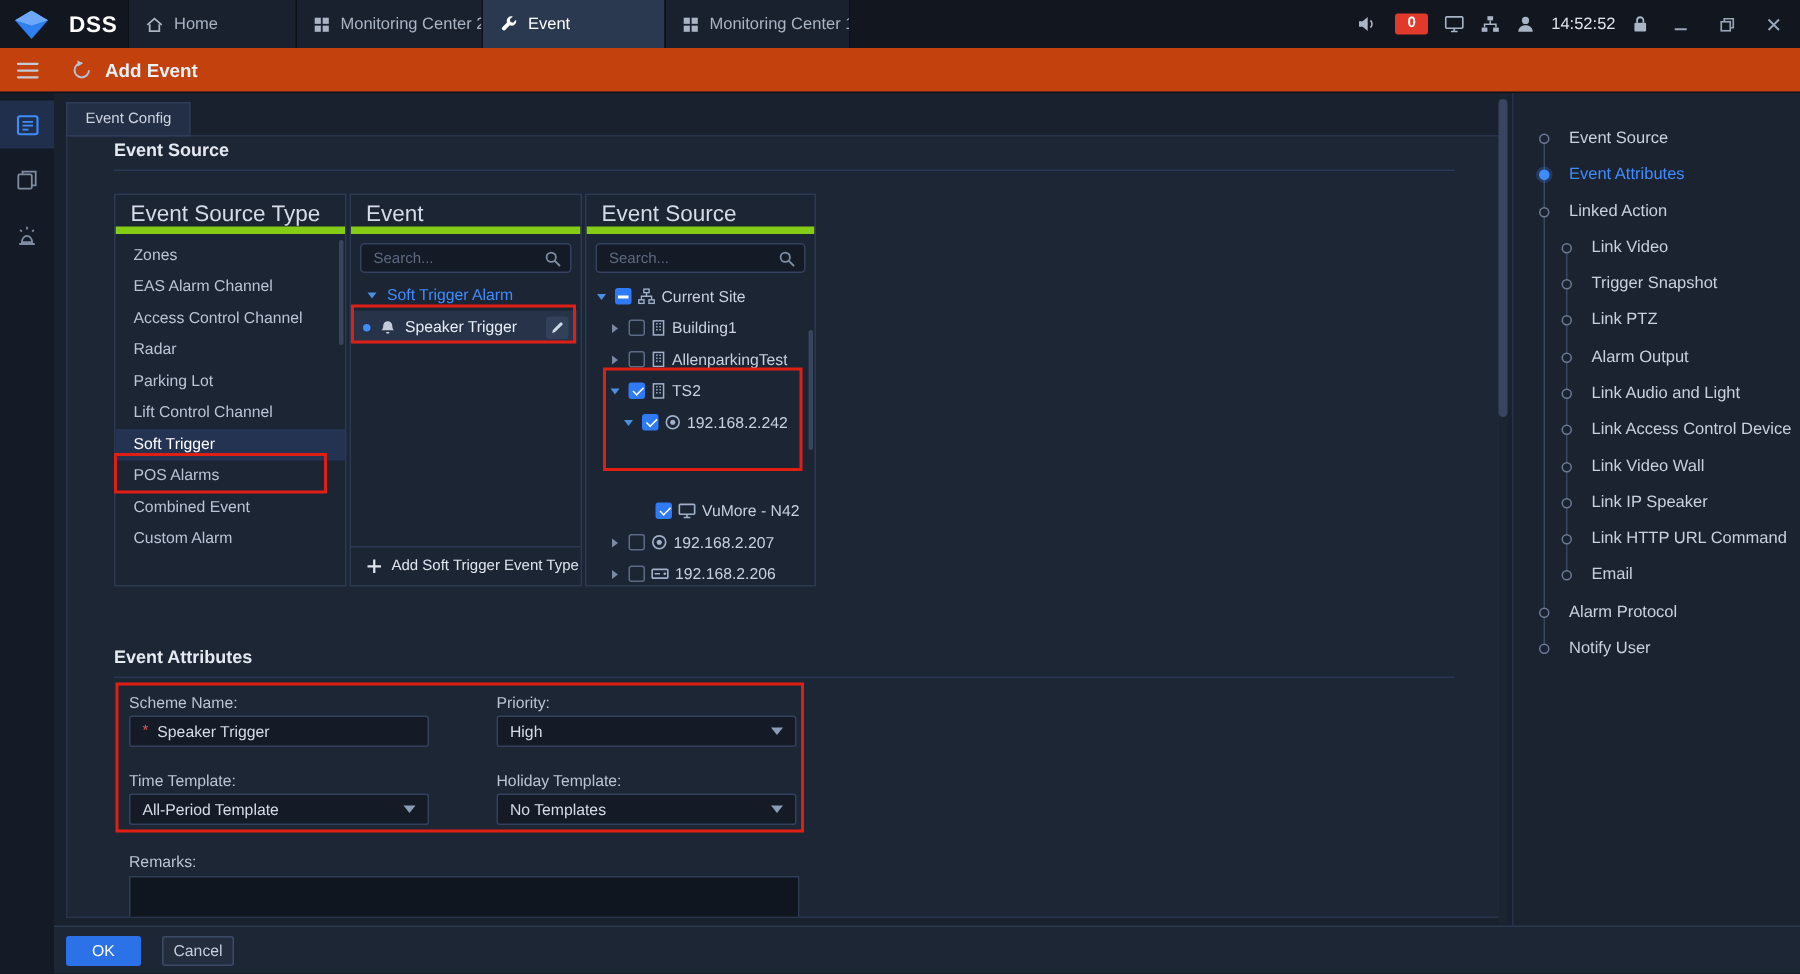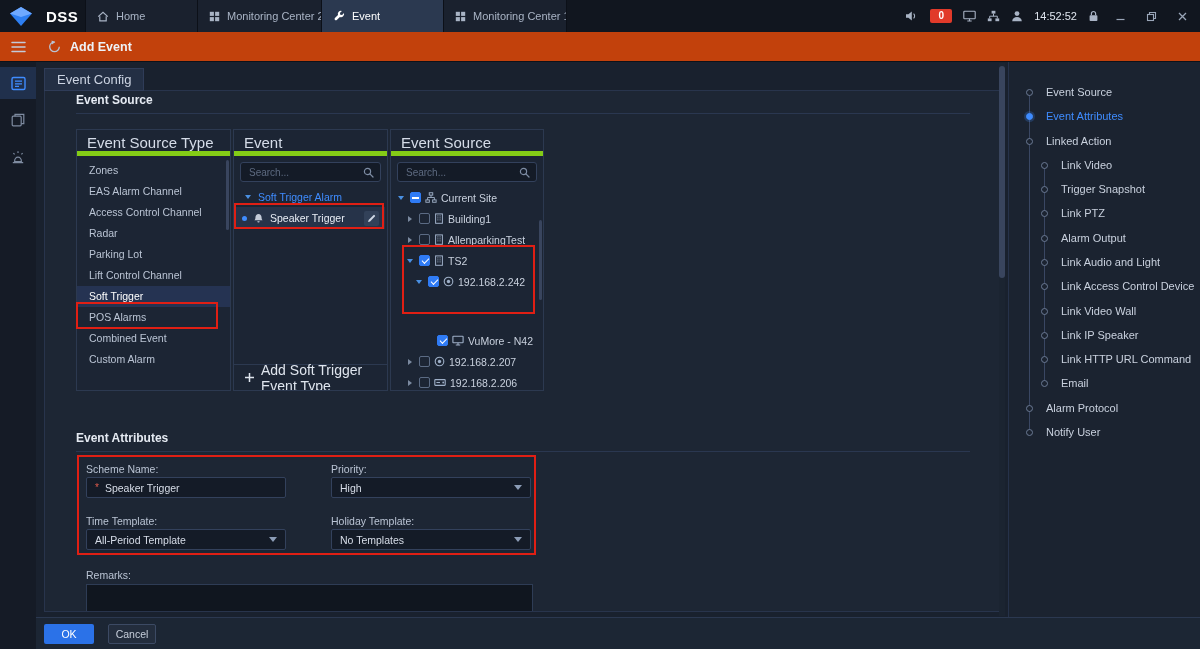--- a/index.html
+++ b/index.html
@@ -26,42 +26,42 @@
   .back{margin-left:12px;color:#b9c3d4;display:flex}
   .page-title{margin-left:9px;font-size:12.5px;font-weight:bold;color:#eef2f8}
 
   
   .rail{position:absolute;left:0;top:62px;width:36px;height:587px;background:#151b26}
   .rail-item{width:36px;height:32px;display:flex;align-items:center;justify-content:center;color:#7e8ba0;margin-top:5px}
   .rail-item.active{background:#20304c;color:#3f8cff}
 
   
   .content{position:absolute;left:36px;top:62px;width:972px;height:555px;background:#19212e}
-  .cfg-tab{position:absolute;left:8px;top:6px;height:23px;padding:0 12px;background:#232f44;border:1px solid #2f3c58;font-size:13px;color:#ccd4e2;display:flex;align-items:center;z-index:2}
+  .cfg-tab{position:absolute;left:8px;top:6px;height:23px;padding:0 12px;background:#232f44;border:1px solid #2f3c58;font-size:10px;color:#ccd4e2;display:flex;align-items:center;z-index:2}
   .card{position:absolute;left:8px;top:28px;width:956px;height:522px;background:#1d2634;border:1px solid #28344c;overflow:hidden}
   .sec-title{position:absolute;font-size:12px;font-weight:bold;color:#e5eaf2}
   .sec-line{position:absolute;height:1px;background:#2a3750;left:31px;width:894px}
   .t1{left:31px;top:2px}.l1{top:22px}.t2{left:31px;top:340px}.l2{top:360px}
 
   .panel{position:absolute;top:38px;width:155px;height:262px;border:1px solid #2c3950;background:#1c2534;overflow:hidden}
   .p1{left:31px}.p2{left:188px}.p3{left:345px;width:154px}
   .panel-title{height:26px;line-height:25px;padding-left:10px;font-size:15px;color:#d5dce8;border-bottom:5px solid #84cc16}
   .st-list{padding-top:4px}
   .st-item{height:21px;line-height:21px;padding-left:12px;font-size:10.5px;color:#bac4d4;white-space:nowrap;overflow:hidden}
   .st-item.selected{background:#253352;color:#fff}
   .search-box{margin:6px 6px 0 6px;height:20px;border:1px solid #33415c;border-radius:3px;background:#141b27;display:flex;align-items:center;padding:0 6px;gap:4px}
   .search-box input{flex:1;min-width:0;background:transparent;border:none;outline:none;color:#cdd5e2;font-size:10px;font-family:inherit}
   .search-box input::placeholder{color:#5d6a80}
   .search-box .icon{color:#7d8ca3}
   .group-row{height:20px;margin-top:5px;display:flex;align-items:center;gap:5px;padding-left:8px;font-size:10.5px;color:#3f8cff}
   .event-row{height:22px;margin:0 2px;display:flex;align-items:center;gap:6px;padding:0 6px;background:#263349;font-size:10.5px;color:#e8edf5}
   .status-dot{width:5px;height:5px;border-radius:50%;background:#3f8cff;flex:none}
   .bell{color:#c3cbd9}
   .edit-btn{margin-left:auto;width:15px;height:15px;background:#324159;border-radius:2px;display:flex;align-items:center;justify-content:center;color:#cfd8e6}
-  .add-row{position:absolute;left:0;right:0;bottom:0;height:26px;border-top:1px solid #2c3950;display:flex;align-items:center;gap:6px;padding-left:10px;font-size:14px;color:#dfe5ee;background:#1c2534}
+  .add-row{position:absolute;left:0;right:0;bottom:0;height:26px;border-top:1px solid #2c3950;display:flex;align-items:center;gap:6px;padding-left:10px;font-size:10px;color:#dfe5ee;background:#1c2534}
   .tree{margin-top:5px}
   .tree-row{height:21px;display:flex;align-items:center;gap:4px;font-size:10.5px;color:#c9d1de;white-space:nowrap;overflow:hidden}
   .arrow-slot{width:11px;flex:none;display:flex;justify-content:center;align-items:center}
   .tri-open{width:0;height:0;border-left:3.5px solid transparent;border-right:3.5px solid transparent;border-top:4.5px solid #4a90e2}
   .tri-closed{width:0;height:0;border-top:3.5px solid transparent;border-bottom:3.5px solid transparent;border-left:4.5px solid #7b8aa0}
   .cb{width:11px;height:11px;border:1px solid #5b6b84;border-radius:2px;background:transparent;flex:none}
   .cb.on,.cb.partial{background:#2f7bf5;border-color:#2f7bf5}
   .cb.on::after{content:'';display:block;width:6px;height:3px;border-left:1.5px solid #fff;border-bottom:1.5px solid #fff;transform:rotate(-45deg);margin:1.5px 0 0 1.5px}
   .cb.partial::after{content:'';display:block;width:7px;height:2px;background:#fff;margin:3.5px auto 0}
   .tree-ic{color:#9fb0c8;display:inline-flex;flex:none}

